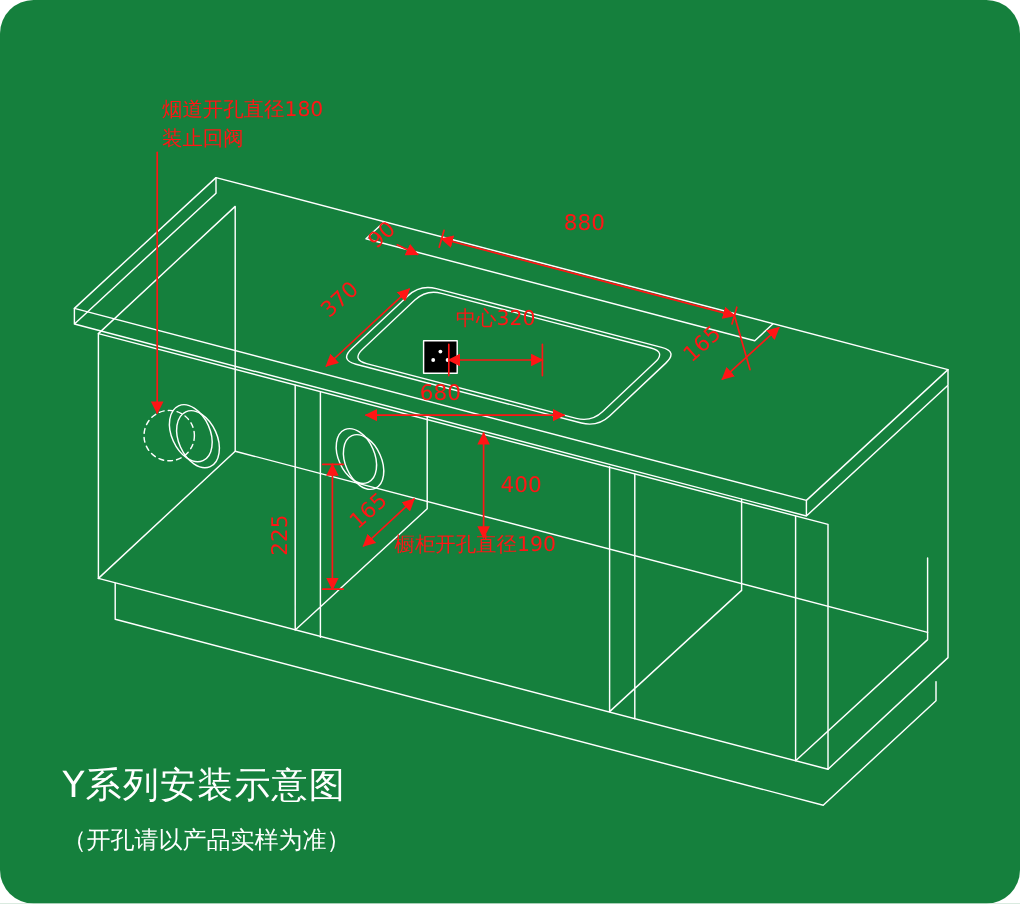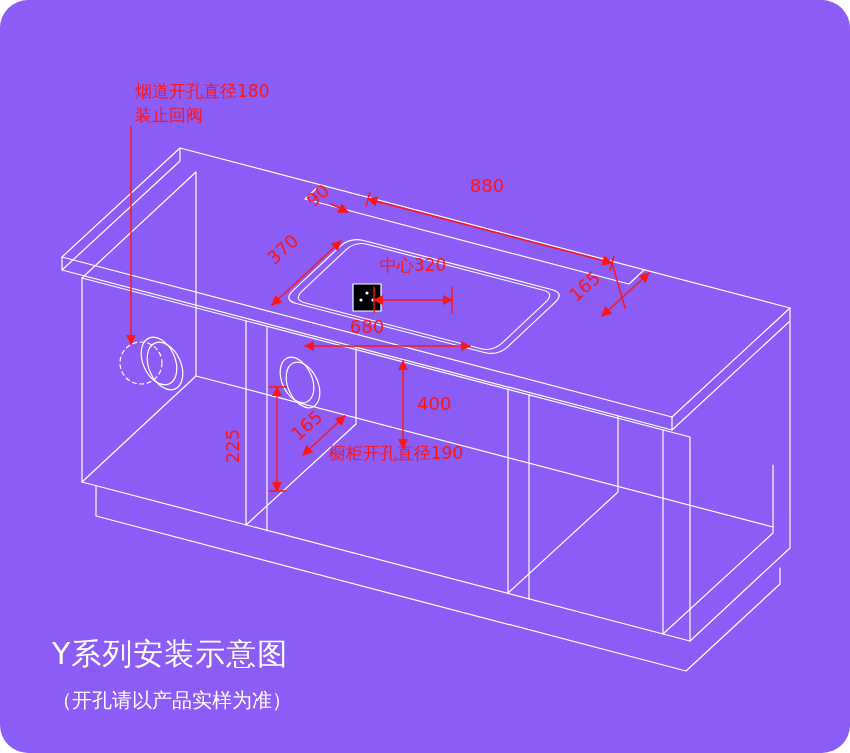--- a/index.html
+++ b/index.html
@@ -1,19 +1,19 @@
 <!DOCTYPE html>
 <html><head>
 <meta charset="utf-8">
 <style>
   html,body{margin:0;padding:0;background:#ffffff;}
   .card{
     position:relative;
     width:850px;height:753px;
-    background:#8b5cf6;
+    background:#15803d;
     border-radius:28px;
     overflow:hidden;
     font-family:"DejaVu Sans","Liberation Sans",sans-serif;
   }
   svg{position:absolute;left:0;top:0;}
   .wline{stroke:#ffffff;stroke-width:1.2;fill:none;stroke-linecap:round;stroke-linejoin:round;}
   .rline{stroke:#ff1515;stroke-width:1.4;fill:none;stroke-linecap:round;}
   .rtext{fill:#ff1515;font-size:18px;}
   .rtext-cn{fill:#ff1515;font-size:17px;}
   .wtitle{fill:#ffffff;font-size:30px;letter-spacing:1px;}

